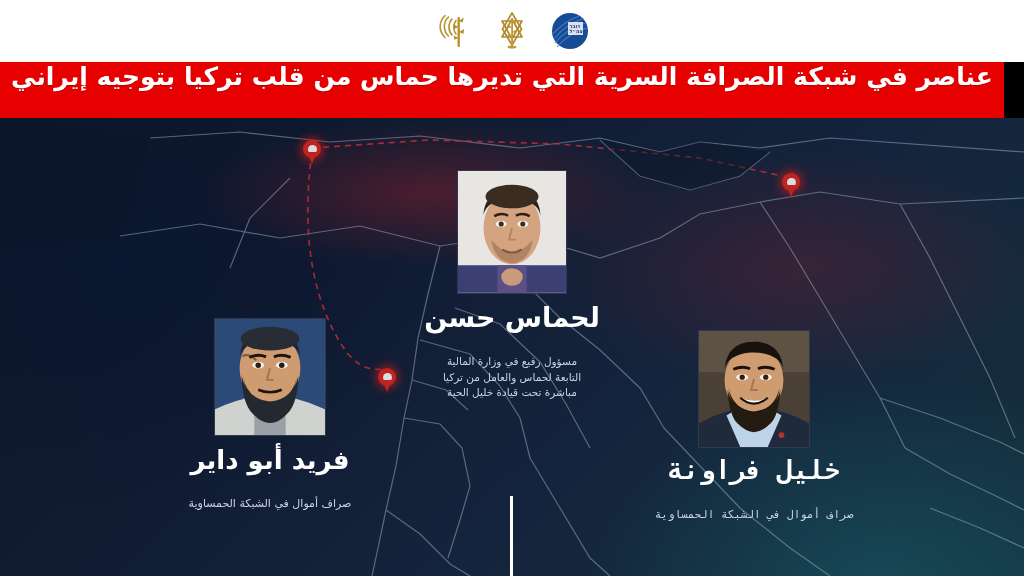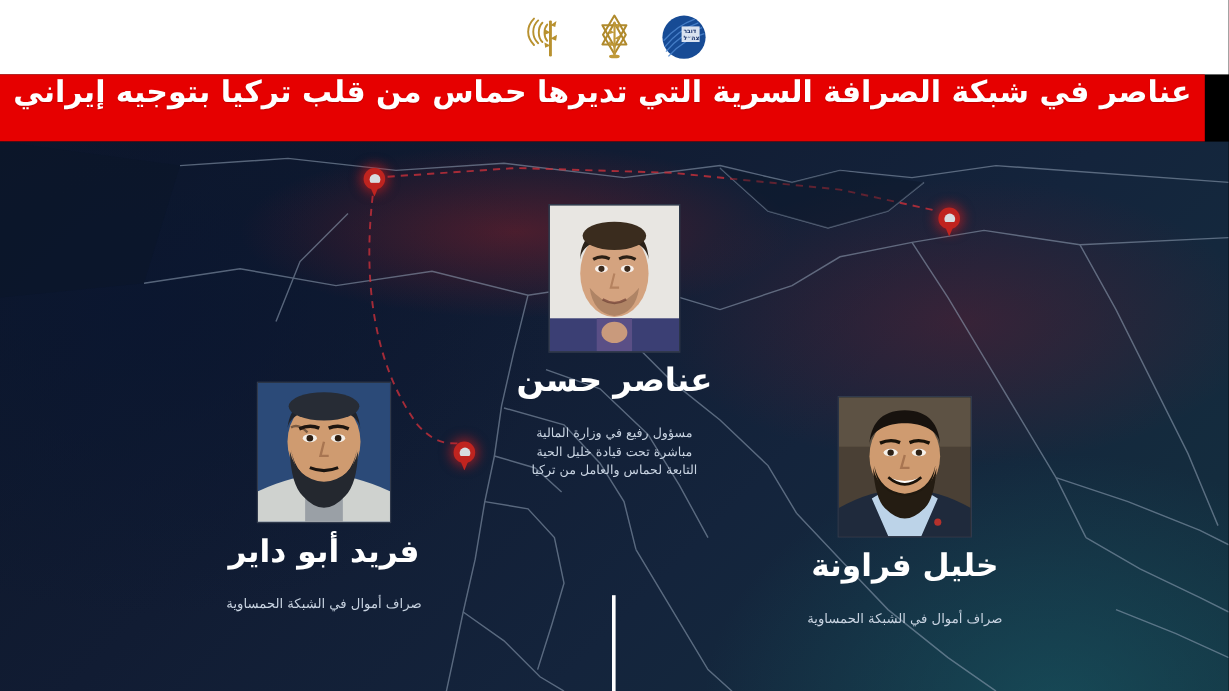--- a/index.html
+++ b/index.html
@@ -92,21 +92,21 @@
   #person-center .person-name { font-size:27px; margin-top:10px; }
   #person-center .person-role { font-size:10.5px; }
 
   
   #person-left { left:120px; top:200px; width:300px; }
   #person-left .photo { width:112px; height:118px; }
   #person-left .person-name { font-size:26px; margin-top:11px; }
   #person-left .person-role { font-size:11px; }
 
   
-  #person-right { left:604px; top:212px; width:300px; }
+  #person-right { left:604px; top:212px; width:300px;font-family:Liberation Mono, monospace; }
   #person-right .photo { width:112px; height:118px; }
   #person-right .person-name { font-size:26px; margin-top:11px; }
   #person-right .person-role { font-size:11px; }
 
   .photo-inner { position:absolute; inset:0; }
 </style>
 </head>
 <body>
 
 <div id="logo-bar">
@@ -263,26 +263,26 @@
         <circle cx="66" cy="54" r="2.6" fill="#3b2a1d"></circle>
         <path d="M37 46 q7 -4 14 -0.5" stroke="#2a1f15" stroke-width="2.6" fill="none"></path>
         <path d="M59 45.5 q7 -3.5 14 0.5" stroke="#2a1f15" stroke-width="2.6" fill="none"></path>
         <path d="M55 58 l-3 12 h7" stroke="#b5825f" stroke-width="1.8" fill="none"></path>
         <path d="M45 80 q10 6 20 0" stroke="#8d5b4a" stroke-width="2.2" fill="none"></path>
         <path d="M34 70 q21 26 42 0 q-3 22 -21 24 q-18 -2 -21 -24z" fill="#6b4a36" opacity=".35"></path>
       </svg>
     </div>
     <div class="person-name">
       <span class="name-hl"></span>
-      <span>عناصر حسن</span>
+      <span>لحماس حسن</span>
     </div>
     <div class="person-role">
       <div>مسؤول رفيع في وزارة المالية</div>
+      <div>التابعة لحماس والعامل من تركيا</div>
       <div>مباشرة تحت قيادة خليل الحية</div>
-      <div>التابعة لحماس والعامل من تركيا</div>
     </div>
   </div>
 
   <div class="person" id="person-left">
     <div class="photo">
       <svg class="photo-inner" viewBox="0 0 112 118" preserveAspectRatio="none">
         <rect width="112" height="118" fill="#2b4a78"></rect>
         <rect width="112" height="118" fill="url(#none)"></rect>
         <path d="M0 92 q30 -14 56 -14 q26 0 56 14 v26 H0z" fill="#cfd2cf"></path>
         <path d="M40 80 q16 18 32 0 v38 H40z" fill="#9aa0a6"></path>

